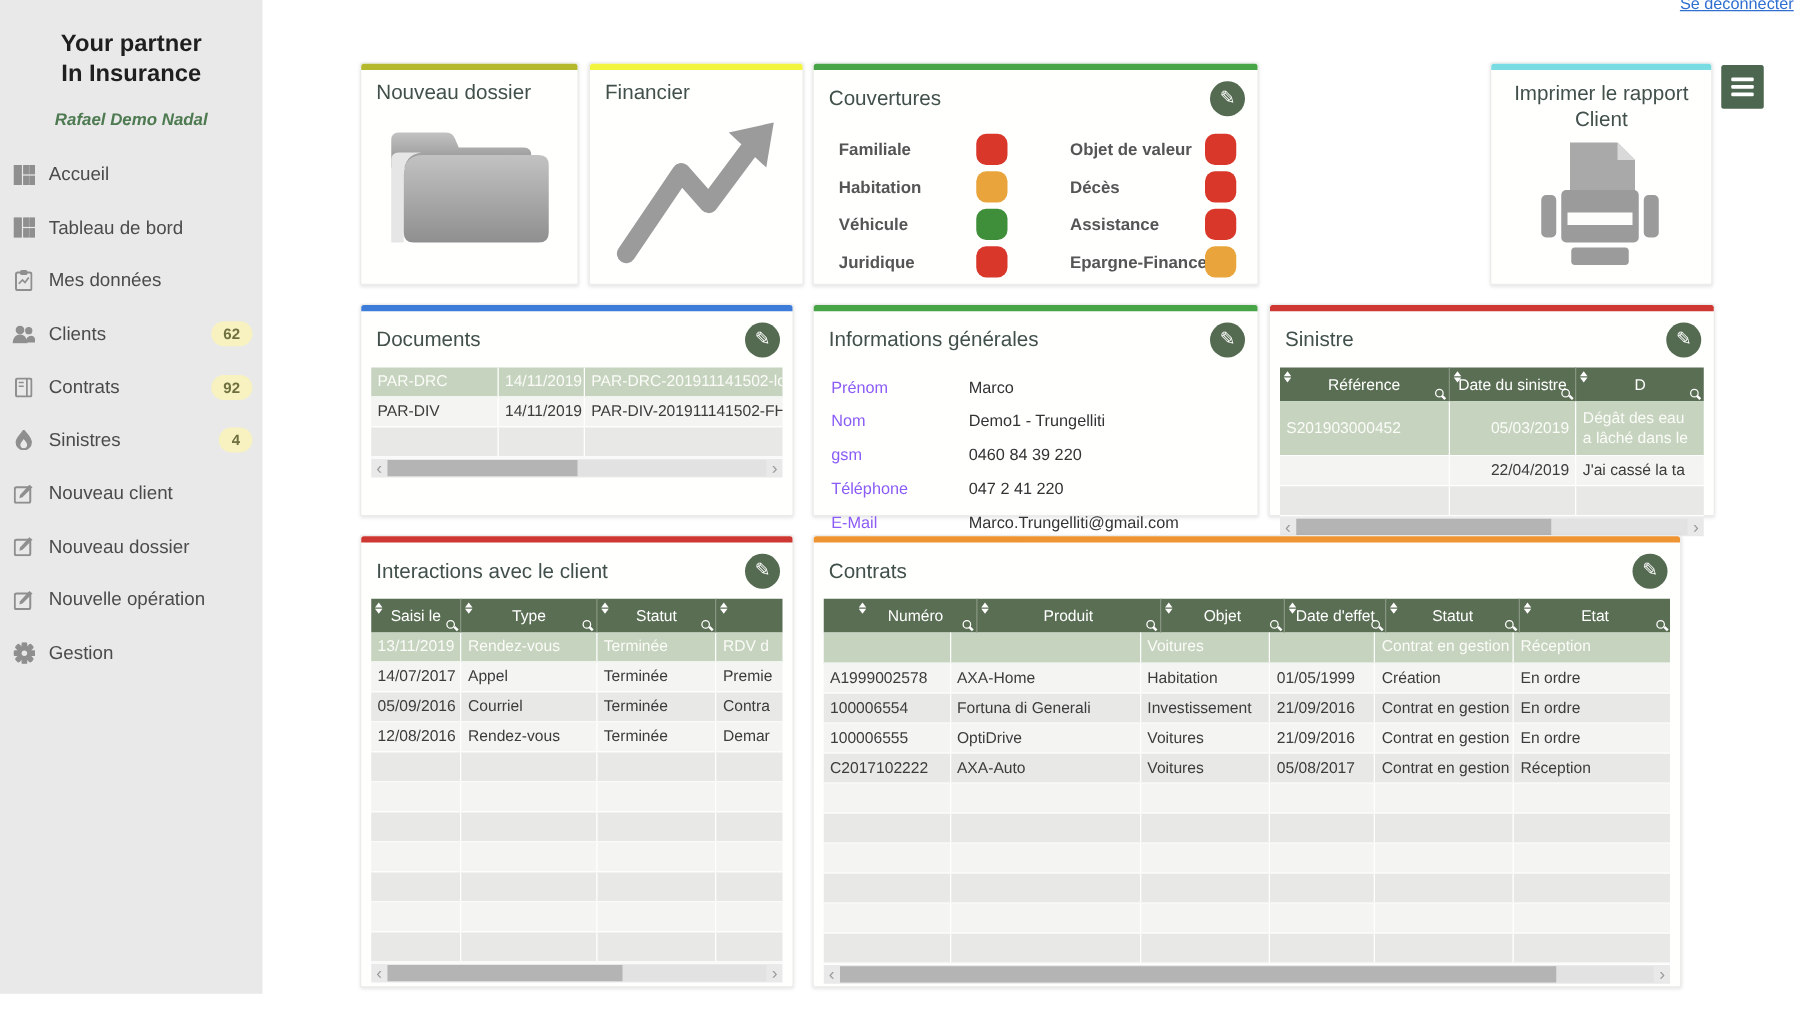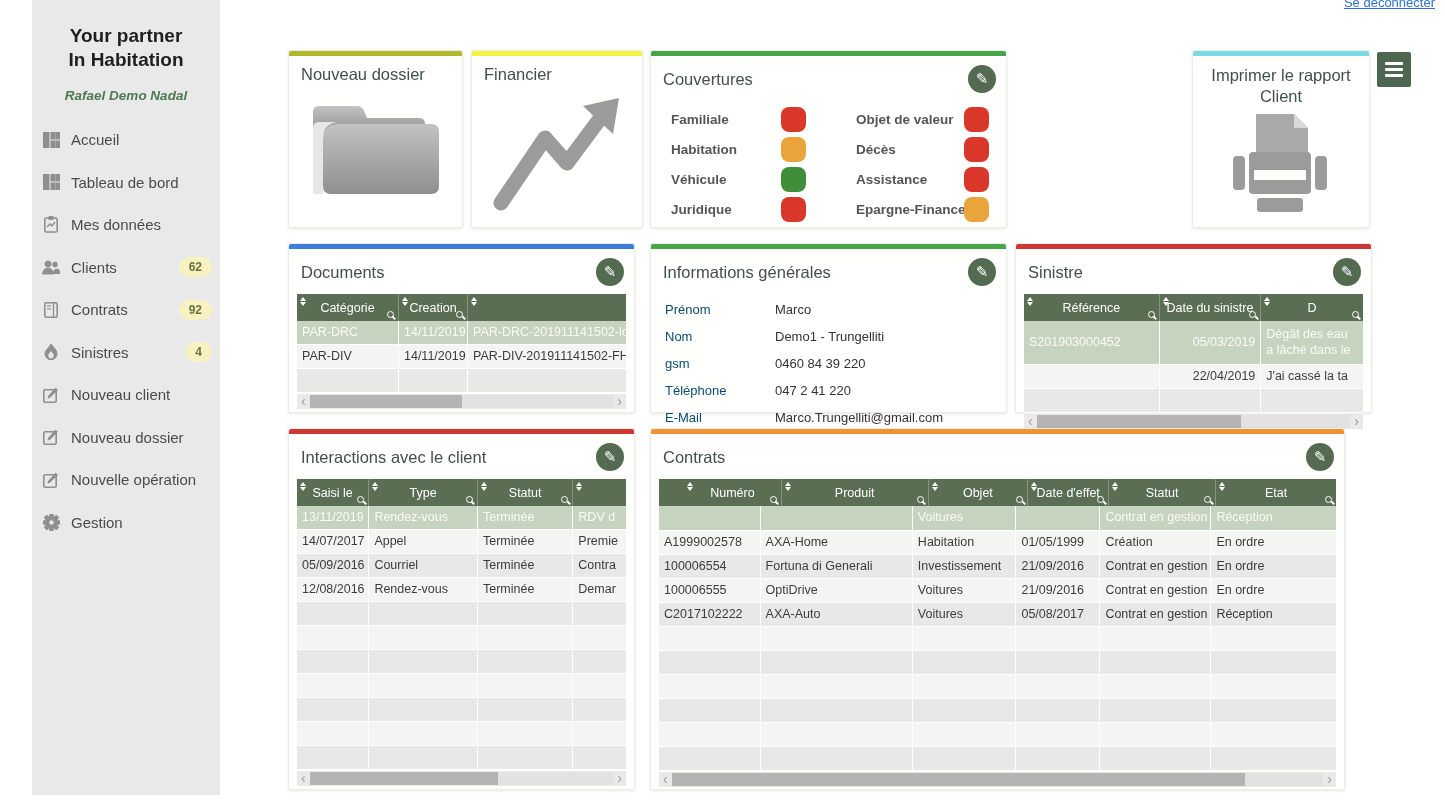--- a/index.html
+++ b/index.html
@@ -1,21 +1,21 @@
 <!DOCTYPE html>
 <html><head>
 <meta charset="utf-8">
 <style>
   * { margin:0; padding:0; box-sizing:border-box; }
   html,body { background:#ffffff; }
   body { font-family:"Liberation Sans", sans-serif; color:#3c3c3c; }
   #page { position:relative; width:1445px; height:810px; overflow:hidden; background:#fff; }
 
   
-  #sidebar { position:absolute; left:0; top:0; width:188px; height:795px; background:#e9e9e9;margin-left:32px; }
+  #sidebar { position:absolute; left:0; top:0; width:210px; height:795px; background:#e9e9e9; }
   .brand { margin-top:24px; text-align:center; font-size:19px; font-weight:bold; color:#1f1f1f; line-height:1.25; }
   .agent { margin-top:16px; text-align:center; font-size:13.5px; font-weight:bold; font-style:italic; color:#4d7a51; }
   .menu { margin-top:16px; list-style:none; }
   .menu li { display:flex; align-items:center; height:42.5px; padding:0 8px 0 9px; cursor:pointer; }
   .menu .mi { width:20px; display:flex; justify-content:center; align-items:center; }
   .menu .ml { margin-left:10px; font-size:15px; color:#4b4b4b; flex:1; white-space:nowrap; }
   .badge { background:#f7f2c0; color:#6f7040; font-size:12px; font-weight:bold; border-radius:11px; padding:3px 10px; }
   .menu svg { fill:#8f8f8f; stroke:#8f8f8f; }
 
   
@@ -35,21 +35,21 @@
   .cov-grid { display:grid; grid-template-columns:110px 75px 108px 28px; padding:10px 8px 0 20px; row-gap:5px; }
   .cov-label { font-size:13.5px; color:#555; align-self:center; white-space:nowrap;font-weight:bold; }
   .cov-dot { width:25px; height:25px; border-radius:8px; align-self:center; }
 
   
   .center-title { text-align:center; font-size:16.5px; color:#41504a; line-height:1.3; padding-top:9px; }
 
   
   .info-list { padding:6px 12px 0 14px; }
   .info-row { display:flex; height:27px; align-items:center; }
-  .info-label { width:110px; font-size:13px; color:#0c4a6e; }
+  .info-label { width:110px; font-size:13px; color:#8b5cf6; }
   .info-value { font-size:13px; color:#333; }
 
   
   .dtable { margin:4px 8px 0 8px; font-size:12.5px; }
   .t-head { display:flex; background:#5a6e54; height:27px; }
   .t-hcell { position:relative; color:#fff; display:flex; align-items:center; justify-content:center; border-right:1px solid #86957f; overflow:hidden; white-space:nowrap; cursor:pointer; }
   .t-hcell:last-child { border-right:none; }
   .sort { position:absolute; left:3px; top:3px; display:flex; flex-direction:column; gap:1px; }
   .sort .up { width:0; height:0; border-left:3.5px solid transparent; border-right:3.5px solid transparent; border-bottom:4px solid #fff; }
   .sort .dn { width:0; height:0; border-left:3.5px solid transparent; border-right:3.5px solid transparent; border-top:4px solid #fff; }
@@ -70,21 +70,21 @@
 </head>
 <body>
 
 <div id="page">
 
   <a id="logout">Se déconnecter</a>
 
   <div id="sidebar">
     <div class="brand">
       <div>Your partner</div>
-      <div>In Habitation</div>
+      <div>In Insurance</div>
     </div>
     <div class="agent">Rafael Demo Nadal</div>
     <ul class="menu">
       <li>
         <span class="mi">
             <svg width="17" height="16">
               <rect x="0" y="0" width="6" height="16"></rect>
               <rect x="8" y="0" width="4" height="7"></rect>
               <rect x="13" y="0" width="4" height="7"></rect>
               <rect x="8" y="9" width="4" height="7"></rect>
@@ -277,45 +277,20 @@
     </div>
   </div>
 
   <div class="panel" style="left:288px; top:243px; width:347px; height:170px;">
     <div class="accent" style="background-color: rgb(61, 124, 216);"></div>
     <div class="ptitle-row">
       <span class="ptitle">Documents</span>
       <button class="editbtn">✎</button>
     </div>
     <div class="dtable">
-        <div class="t-head">
-          <div class="t-hcell" style="width: 31%;">
-            <span class="sort">
-              <i class="up"></i>
-              <i class="dn"></i>
-            </span>
-            <span class="t-htext">Catégorie</span>
-            <span class="mag"></span>
-          </div>
-          <div class="t-hcell" style="width: 21%;">
-            <span class="sort">
-              <i class="up"></i>
-              <i class="dn"></i>
-            </span>
-            <span class="t-htext">Creation</span>
-            <span class="mag"></span>
-          </div>
-          <div class="t-hcell" style="width: 48%;">
-            <span class="sort">
-              <i class="up"></i>
-              <i class="dn"></i>
-            </span>
-            <span class="t-htext"></span>
-          </div>
-        </div>
         <div class="t-row sel">
           <div class="t-cell" style="width: 31%;">PAR-DRC</div>
           <div class="t-cell" style="width: 21%;">14/11/2019</div>
           <div class="t-cell" style="width: 48%;">PAR-DRC-201911141502-lo</div>
         </div>
         <div class="t-row odd">
           <div class="t-cell" style="width: 31%;">PAR-DIV</div>
           <div class="t-cell" style="width: 21%;">14/11/2019</div>
           <div class="t-cell" style="width: 48%;">PAR-DIV-201911141502-FH</div>
         </div>

